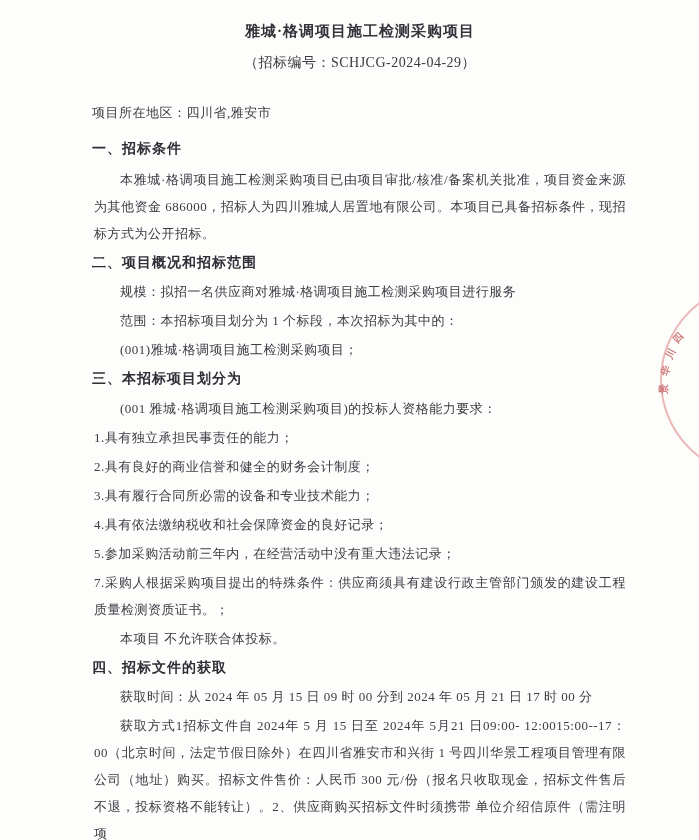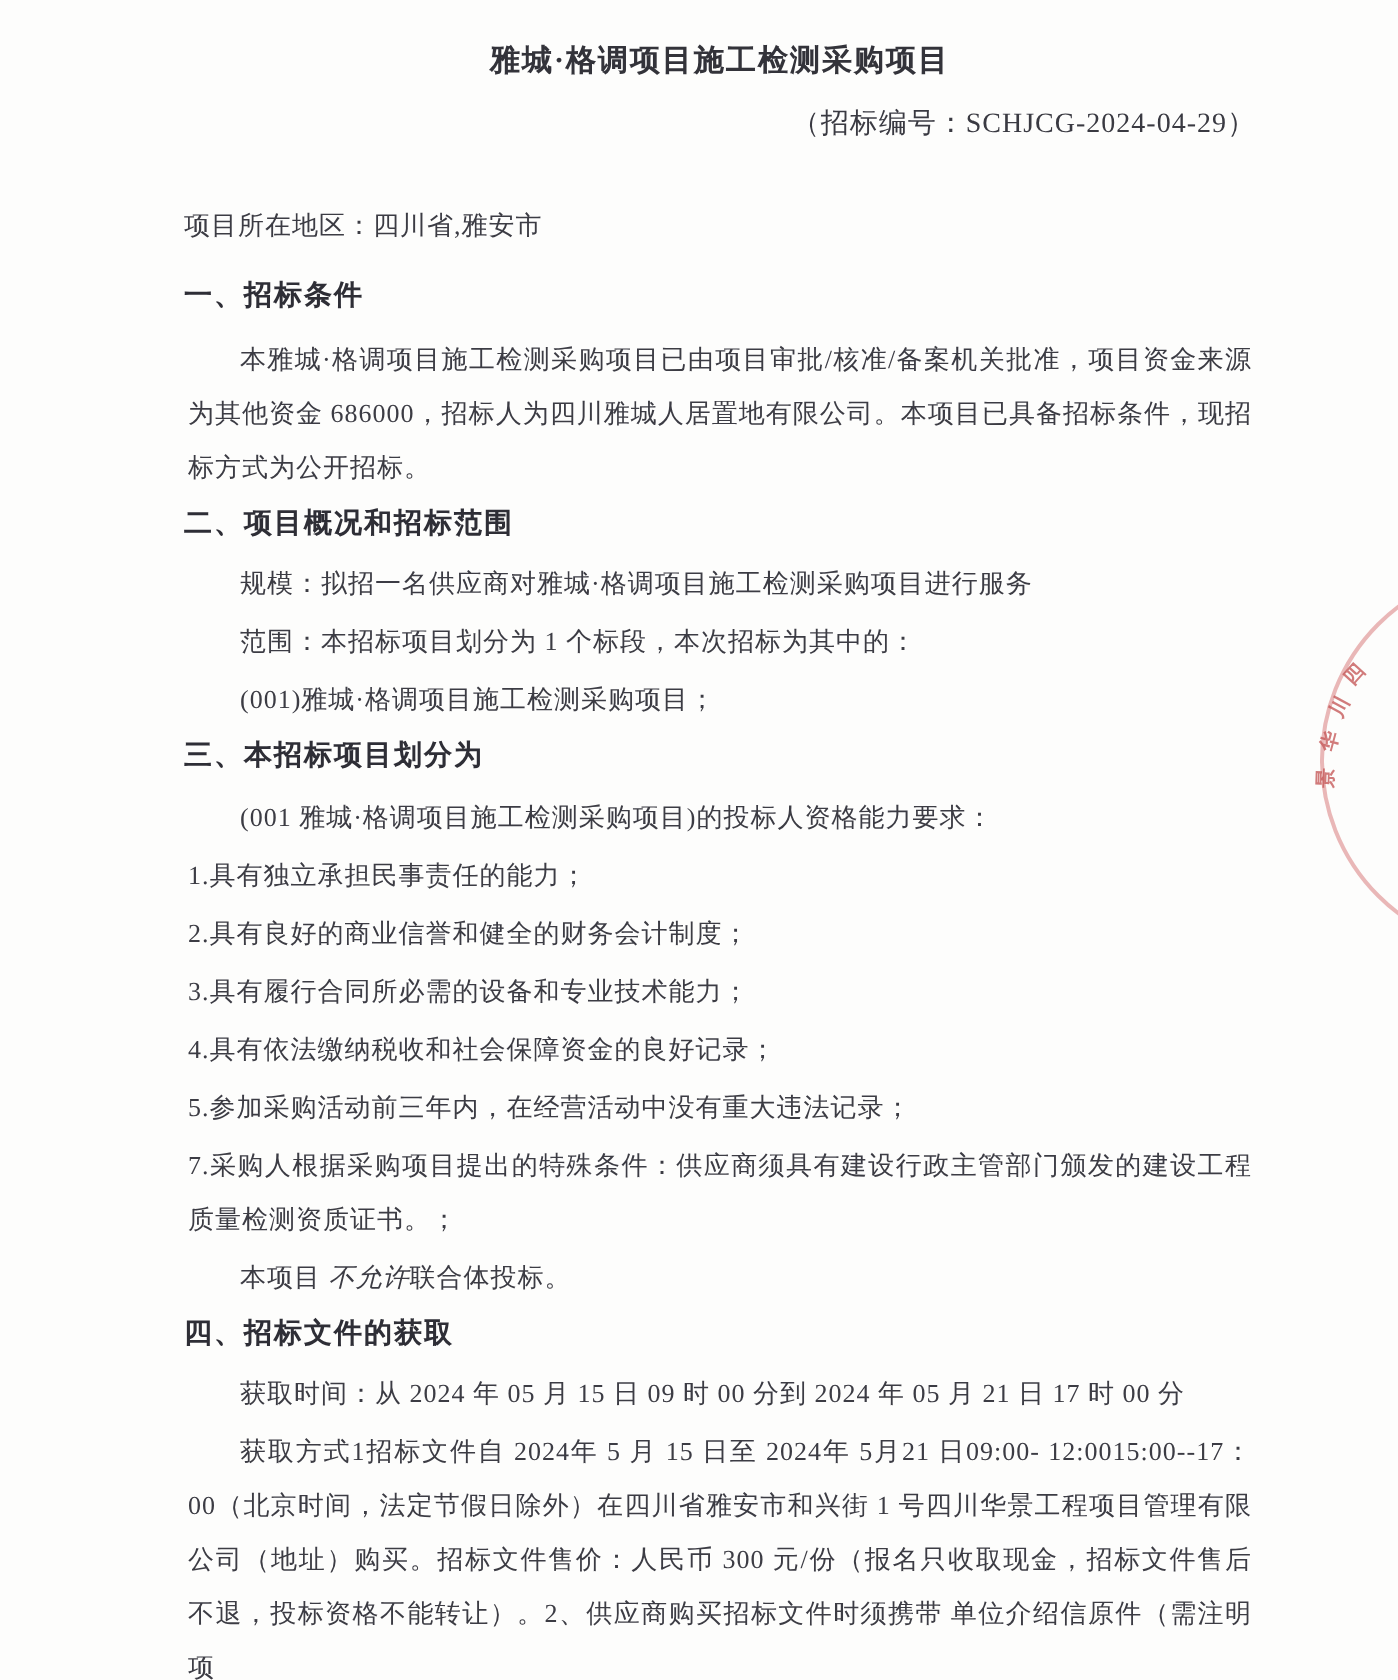--- a/index.html
+++ b/index.html
@@ -14,37 +14,37 @@
   }
   .content{
     position:absolute;left:92px;top:20px;width:536px;
     font-size:13px;line-height:27px;letter-spacing:.5px;
   }
   .doc-title{
     text-align:center;font-size:15px;line-height:22px;
     margin:0 0 10px 0;color:#33333a;font-weight:600;letter-spacing:1px;
   }
   .doc-subtitle{
-    text-align:right;font-size:14px;line-height:22px;
+    text-align:center;font-size:14px;line-height:22px;
     margin:0 0 28px 0;color:#3a3a42;font-weight:500;
   }
   .location{line-height:22px;margin:0 0 0 0;}
   h2.sec{
     font-size:14px;line-height:22px;font-weight:bold;color:#2e2e36;
     margin:14px 0 0 0;letter-spacing:1px;
   }
   h2.sec.tight{margin-top:5px;}
   p{margin:2px;text-align:justify;}
   p.para{text-indent:2em;margin-top:6px;}
   p.sub{text-indent:2em;}
   p.sub.first{margin-top:4px;}
   p.intro{text-indent:2em;margin-top:5px;}
   p.item{text-indent:0;}
   p.joint{text-indent:2em;}
-  .em-italic{font-style:italic;}
+  .em-italic{}
   
   .seal{
     position:absolute;left:660px;top:283px;width:190px;height:190px;
     border:2px solid rgba(216,126,126,.55);
     border-radius:50%;
     pointer-events:none;
   }
   .seal-char{
     position:absolute;font-size:10px;line-height:10px;
     color:rgba(198,90,90,.8);font-weight:bold;

